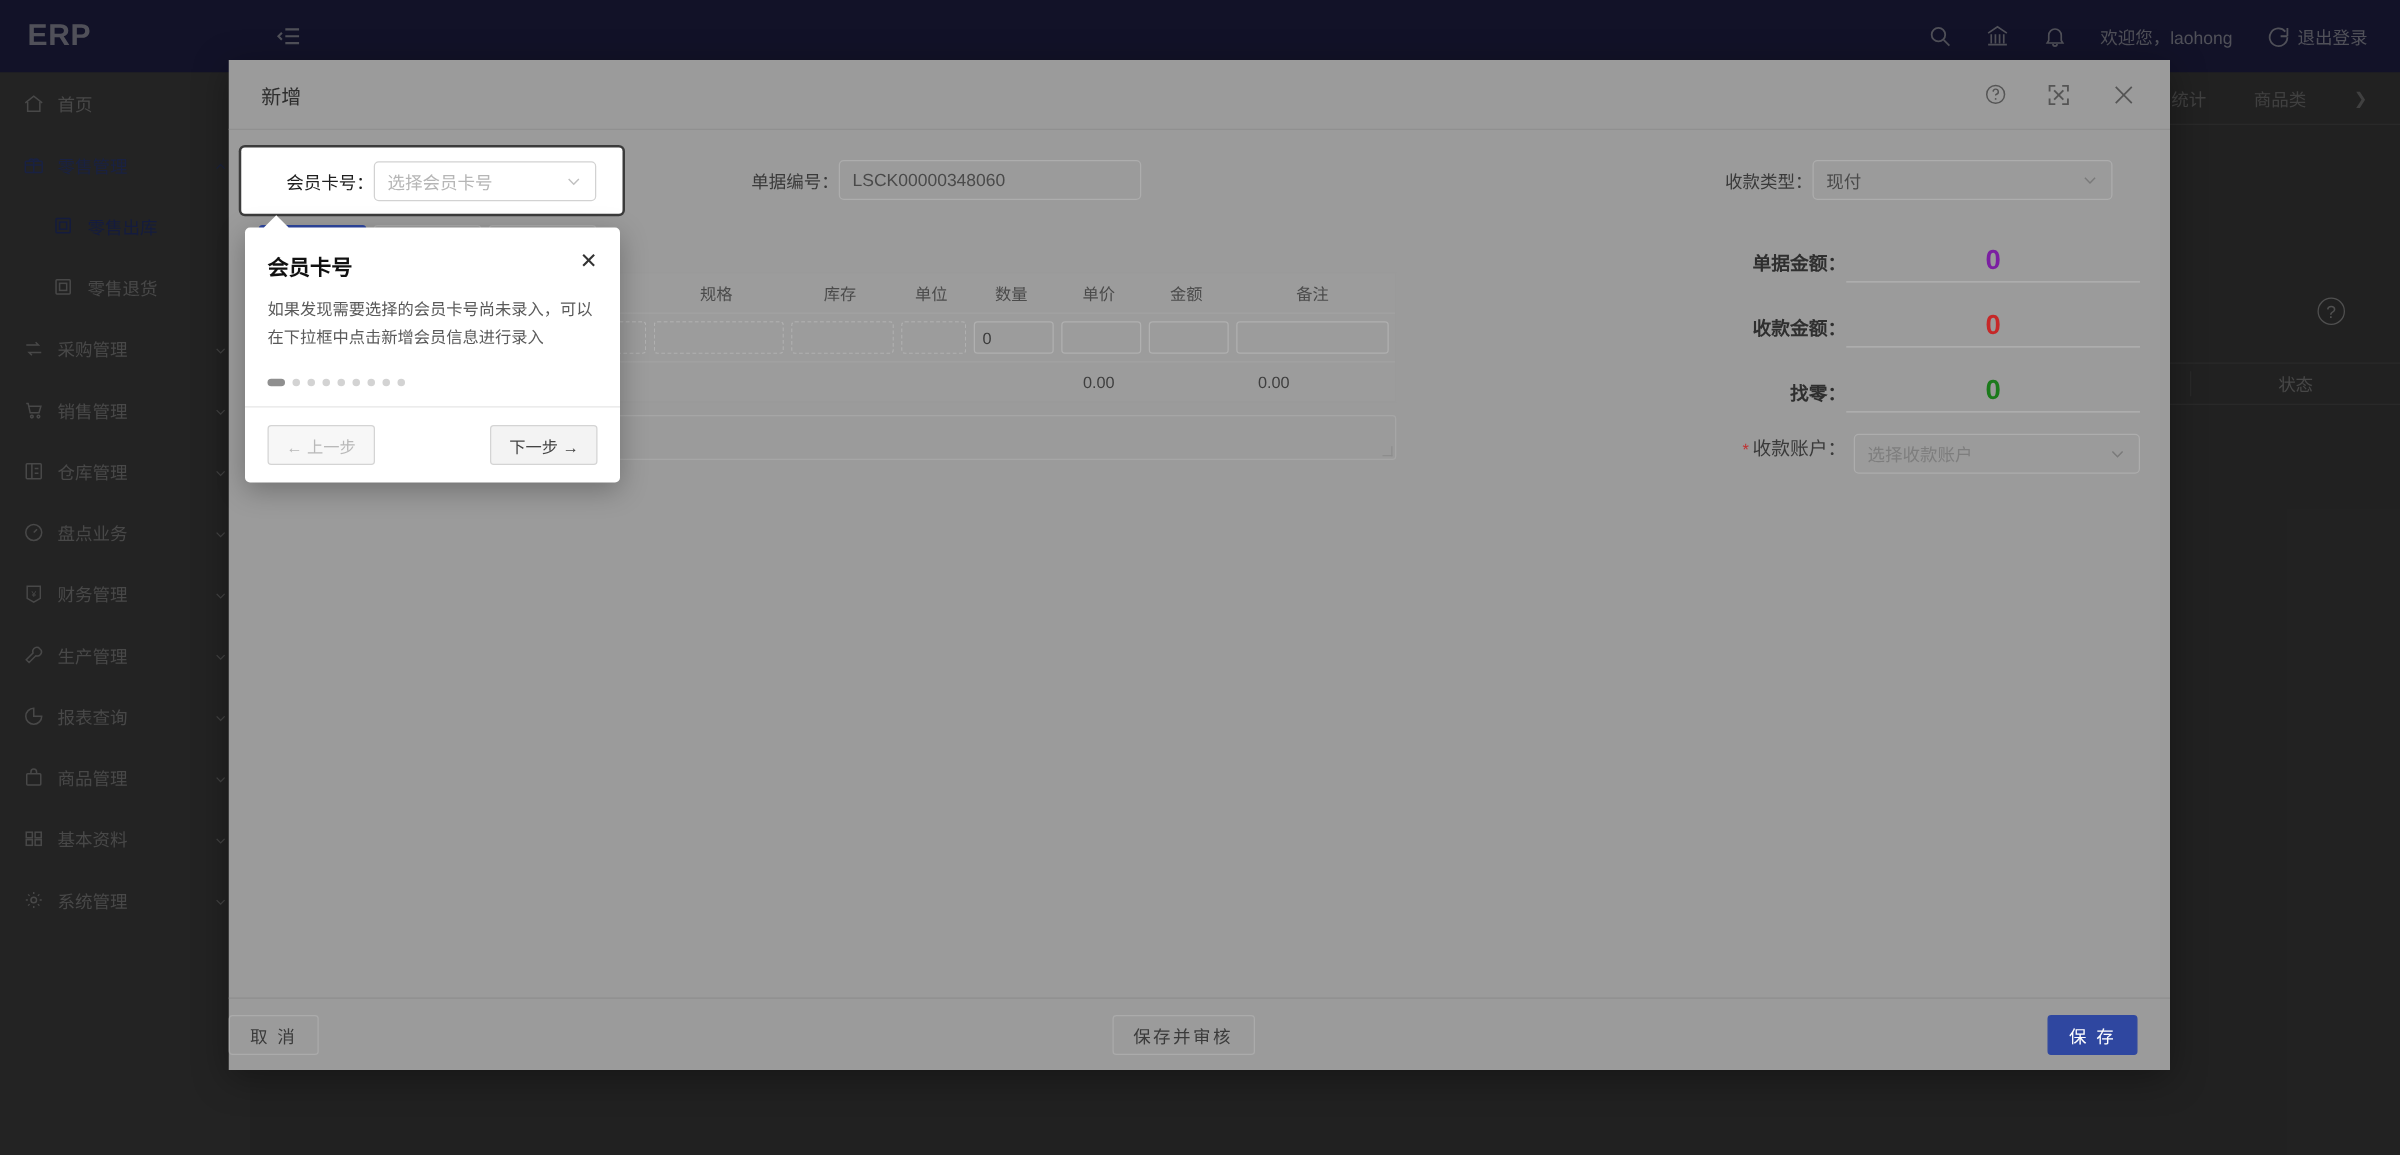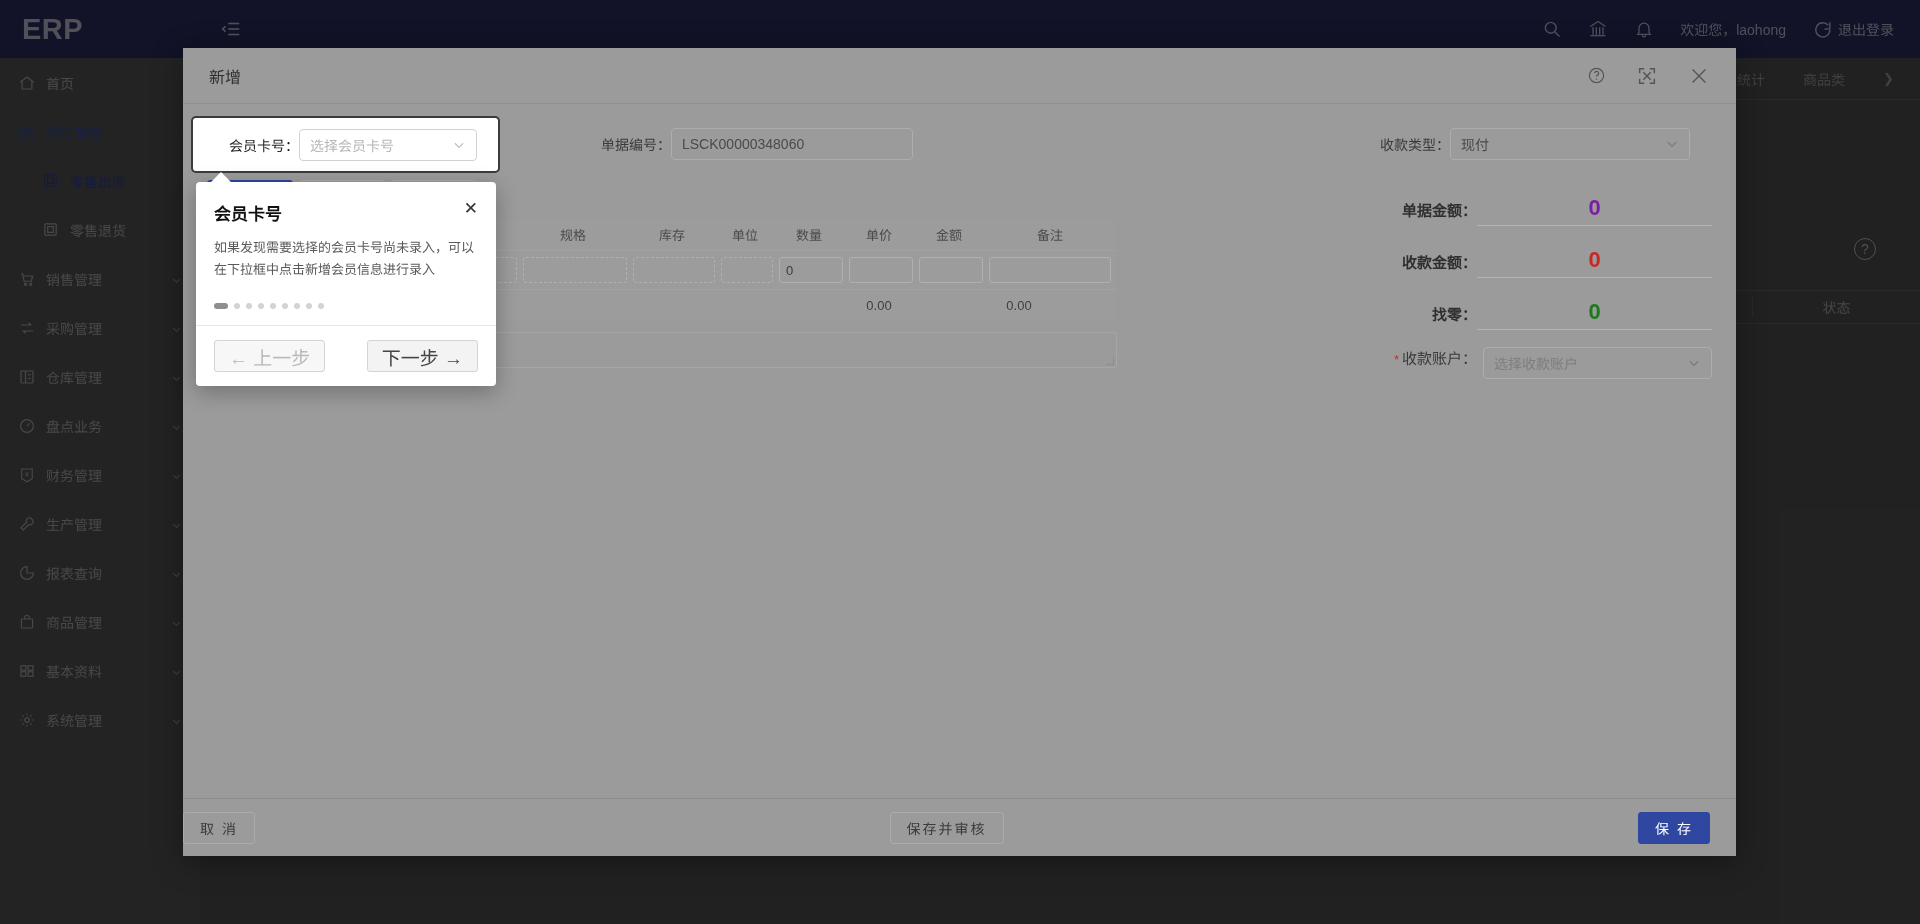--- a/index.html
+++ b/index.html
@@ -12,21 +12,21 @@
   #app { position: relative; width: 1920px; height: 924px; }
 
   
   .bg-layer { position: absolute; inset: 0; }
 
   .topbar {
     position: absolute; top: 0; left: 0; width: 1920px; height: 58px;
     background: #1f2045; display: flex; align-items: center;
   }
   .logo {
-    width: 200px; padding-left: 22px; font-size: 29px; font-weight: 600;
+    width: 200px; padding-left: 22px; font-size: 24px; font-weight: 600;
     color: #8b8b99; letter-spacing: 0.5px;
   }
   .collapse-icon {
     margin-left: 18px; width: 26px; height: 26px; color: #8b8b99;
     display: flex; align-items: center; justify-content: center;
   }
   .topbar-right {
     margin-left: auto; display: flex; align-items: center; gap: 26px;
     padding-right: 26px; color: #8b8b99; font-size: 14px;
   }
@@ -223,21 +223,21 @@
     display: flex; align-items: center; gap: 6px; padding: 22px 18px 16px 18px;
   }
   .dot { width: 6px; height: 6px; border-radius: 3px; background: #d3d3d3; }
   .dot.on { width: 14px; background: #8f8f8f; }
   .tour-foot {
     border-top: 1px solid #e6e6e6; padding: 14px 18px; display: flex;
     align-items: center; justify-content: space-between;
   }
   .tour-btn {
     height: 32px; padding: 0 14px; border: 1px solid #d4d4d4; border-radius: 3px;
-    background: #f3f3f3; font-size: 19px; color: #444;
+    background: #f3f3f3; font-size: 13px; color: #444;
     display: flex; align-items: center; justify-content: center;
   }
   .tour-btn.disabled { color: #b9b9b9; background: #f7f7f7; }
 </style>
 </head>
 <body>
 
 <div id="app">
 
   <div class="bg-layer">
@@ -331,41 +331,41 @@
               <rect x="4" y="4" width="16" height="16" rx="1"></rect>
               <rect x="8" y="8" width="8" height="8"></rect>
             </svg>
         </span>
         <span class="mi-label">零售退货</span>
       </div>
 
       <div class="menu-item">
         <span class="mi-icon">
           <svg viewBox="0 0 24 24" width="18" height="18" fill="none" stroke="currentColor" stroke-width="1.6">
+              <path d="M4 8h13l-3-3"></path>
+              <path d="M20 16H7l3 3"></path>
+            </svg>
+        </span>
+        <span class="mi-label">采购管理</span>
+        <span class="mi-arrow">
+          <svg viewBox="0 0 24 24" width="11" height="11" fill="none" stroke="currentColor" stroke-width="2.2">
+              <polyline points="5,9 12,16 19,9"></polyline>
+            </svg>
+        </span>
+      </div>
+
+      <div class="menu-item">
+        <span class="mi-icon">
+          <svg viewBox="0 0 24 24" width="18" height="18" fill="none" stroke="currentColor" stroke-width="1.6">
               <path d="M4 5h2l2.2 10h9.4l2-7H7"></path>
               <circle cx="10" cy="19" r="1.4"></circle>
               <circle cx="17" cy="19" r="1.4"></circle>
             </svg>
         </span>
         <span class="mi-label">销售管理</span>
-        <span class="mi-arrow">
-          <svg viewBox="0 0 24 24" width="11" height="11" fill="none" stroke="currentColor" stroke-width="2.2">
-              <polyline points="5,9 12,16 19,9"></polyline>
-            </svg>
-        </span>
-      </div>
-
-      <div class="menu-item">
-        <span class="mi-icon">
-          <svg viewBox="0 0 24 24" width="18" height="18" fill="none" stroke="currentColor" stroke-width="1.6">
-              <path d="M4 8h13l-3-3"></path>
-              <path d="M20 16H7l3 3"></path>
-            </svg>
-        </span>
-        <span class="mi-label">采购管理</span>
         <span class="mi-arrow">
           <svg viewBox="0 0 24 24" width="11" height="11" fill="none" stroke="currentColor" stroke-width="2.2">
               <polyline points="5,9 12,16 19,9"></polyline>
             </svg>
         </span>
       </div>
 
       <div class="menu-item">
         <span class="mi-icon">
           <svg viewBox="0 0 24 24" width="18" height="18" fill="none" stroke="currentColor" stroke-width="1.6">

